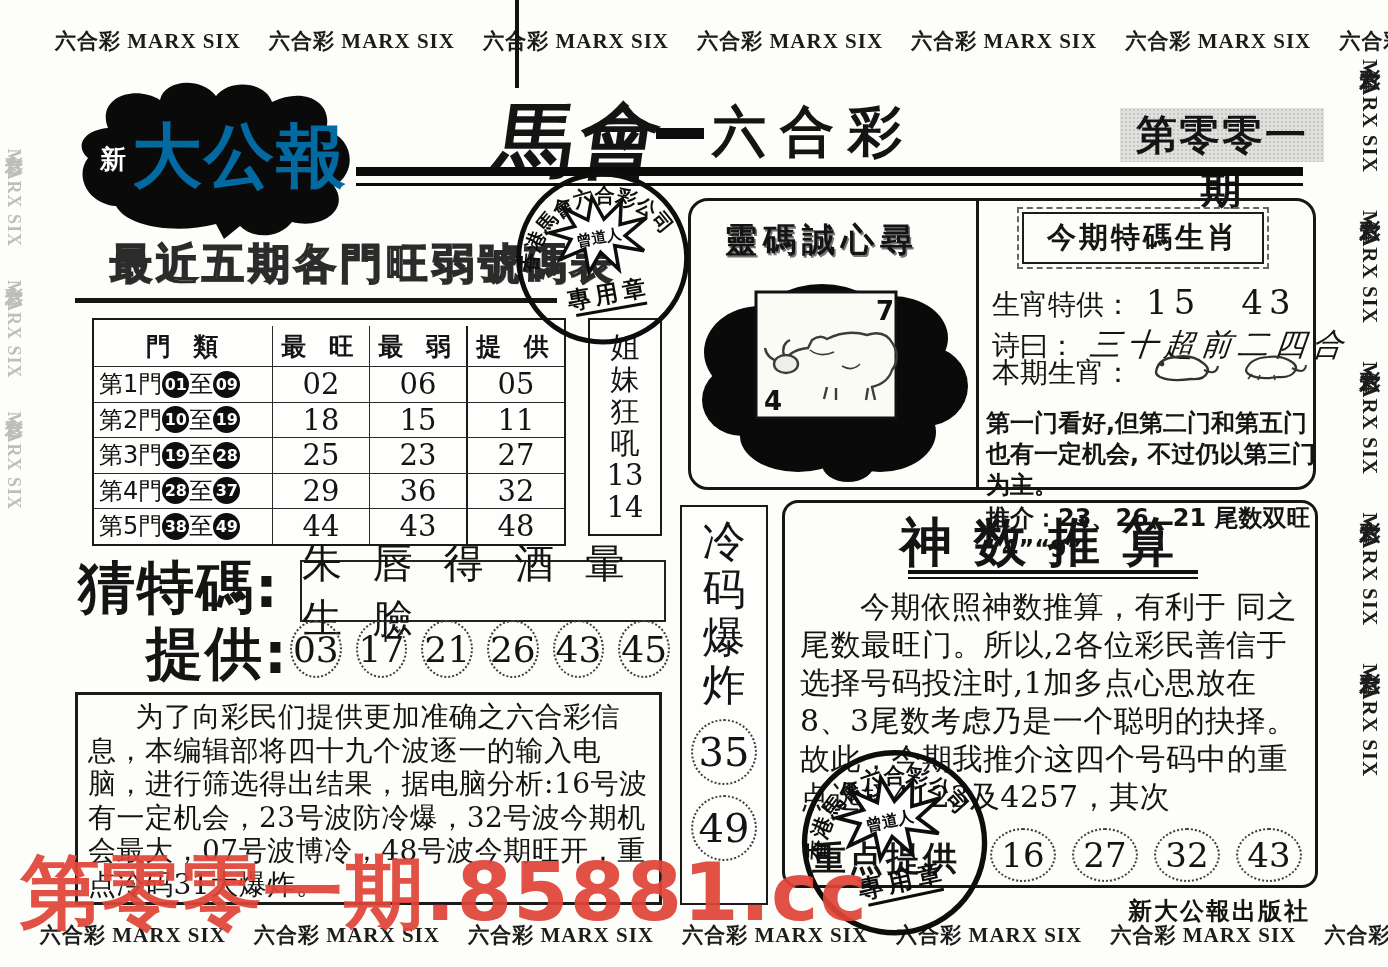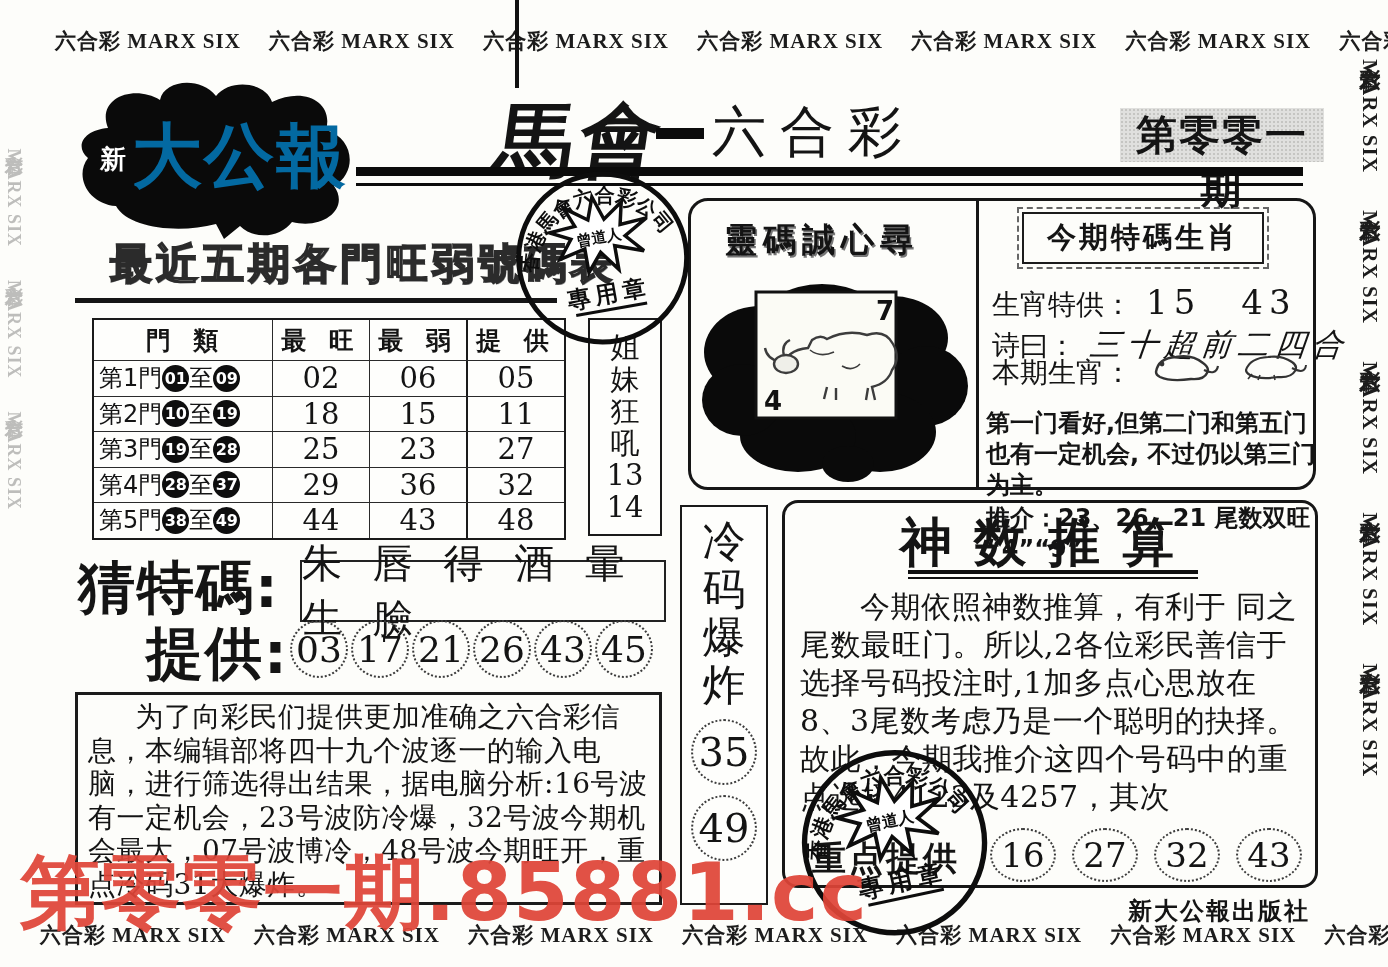--- a/index.html
+++ b/index.html
@@ -16,55 +16,55 @@
   .strip-bottom{left:40px;top:921px;}
   .strip-right{right:4px;top:50px;height:910px;writing-mode:vertical-rl;}
   .strip-left{left:2px;top:140px;height:760px;writing-mode:vertical-rl;opacity:.28;font-size:18px;}
   
   .masthead{left:66px;top:76px;width:302px;height:164px;}
   .masthead svg{position:absolute;left:0;top:0;}
   .mh-new{position:absolute;left:34px;top:66px;color:#fff;font-size:26px;font-weight:bold;}
   .mh-name{position:absolute;left:66px;top:34px;color:#0369a1;font-size:70px;font-weight:900;letter-spacing:2px;}
   .title-main{left:494px;top:88px;font-size:80px;font-weight:900;transform:skewX(-8deg);letter-spacing:6px;}
   .title-dash{left:656px;top:128px;width:48px;height:11px;background:#0c0c0c;}
-  .title-sub{left:712px;top:96px;font-size:54px;font-weight:400;letter-spacing:14px;}
+  .title-sub{left:712px;top:96px;font-size:54px;font-weight:700;letter-spacing:14px;}
   .issue{left:1092px;top:108px;width:204px;height:54px;line-height:54px;text-align:center;
          font-size:41px;font-weight:900;letter-spacing:2px;
          background-color:#e0e0de;background-image:radial-gradient(#c5c5c2 1px,transparent 1px);background-size:4px 4px;margin-left:28px;}
   .rule1{left:356px;top:167px;width:947px;height:9px;background:#0b0b0b;}
   .rule2{left:356px;top:183px;width:947px;height:3px;background:#0b0b0b;}
   .vline-artifact{left:515px;top:0;width:4px;height:88px;background:#111;}
   
   .hot-heading{left:110px;top:236px;font-size:42px;font-weight:900;letter-spacing:4px;
       color:#f4f4ef;-webkit-text-stroke:1.7px #2b2b2b;text-shadow:1px 1px 0 #999;}
   .hot-underline{left:75px;top:298px;width:482px;height:5px;background:#151515;}
   
   .tbl{left:92px;top:318px;border:2.5px solid #1a1a1a;background:#fefefc;}
   .trow{display:flex;align-items:center;height:34.5px;border-top:1.6px solid #2a2a2a;}
-  .trow.head{height:40px;border-top:none;font-weight:bold;}
+  .trow.head{height:40px;border-top:none;font-weight:bold;margin-top:6px;}
   .cell{display:flex;align-items:center;justify-content:center;height:100%;}
   .c1{width:178px;justify-content:flex-start;padding-left:5px;box-sizing:border-box;}
   .c2,.c3{width:96px;border-left:1.6px solid #2a2a2a;}
   .c4{width:96px;border-left:2.4px solid #1a1a1a;}
   .hcell{font-size:25px;letter-spacing:7px;}
   .door{font-size:24px;display:flex;align-items:center;gap:0;}
   .badge{display:inline-block;width:27px;height:27px;border-radius:50%;background:#0e0e0e;
          color:#fff;font-size:16px;font-weight:bold;line-height:27px;text-align:center;}
   .val{font-family:"DejaVu Serif",serif;font-size:29px;}
   
   .side-box{left:588px;top:318px;width:70px;height:214px;border:2.5px solid #1a1a1a;
             display:flex;flex-direction:column;align-items:center;justify-content:center;background:#fefefc;}
   .side-box span{font-size:29px;line-height:32px;font-weight:500;font-family:"DejaVu Serif",serif;}
   
   .guess-label{left:78px;top:550px;font-size:57px;font-weight:900;letter-spacing:2px;}
   .phrase-box{left:300px;top:560px;width:362px;height:58px;border:2.5px solid #222;
               display:flex;align-items:center;justify-content:center;font-size:40px;letter-spacing:9px;
               font-family:"DejaVu Serif",serif;}
   .provide-label{left:146px;top:616px;font-size:57px;font-weight:900;letter-spacing:2px;}
-  .circles{left:290px;top:620px;width:380px;display:flex;gap:3px;}
+  .circles{left:290px;top:620px;width:380px;display:flex;gap:14px;}
   .circ{width:54px;height:54px;border:2px dotted #3c3c3c;border-radius:50%;
         display:flex;align-items:center;justify-content:center;
         font-size:36px;font-family:"DejaVu Serif",serif;}
   
   .analysis{left:75px;top:692px;width:587px;height:213px;border:3px solid #1b1b1b;box-sizing:border-box;
             padding:5px 10px;font-size:28px;line-height:33.5px;font-family:"DejaVu Serif",serif;
             text-indent:1.7em;letter-spacing:.5px;}
   
   .cold-box{left:680px;top:505px;width:88px;height:400px;border:2.5px solid #1a1a1a;box-sizing:border-box;
             display:flex;flex-direction:column;align-items:center;padding-top:10px;background:#fefefc;}

